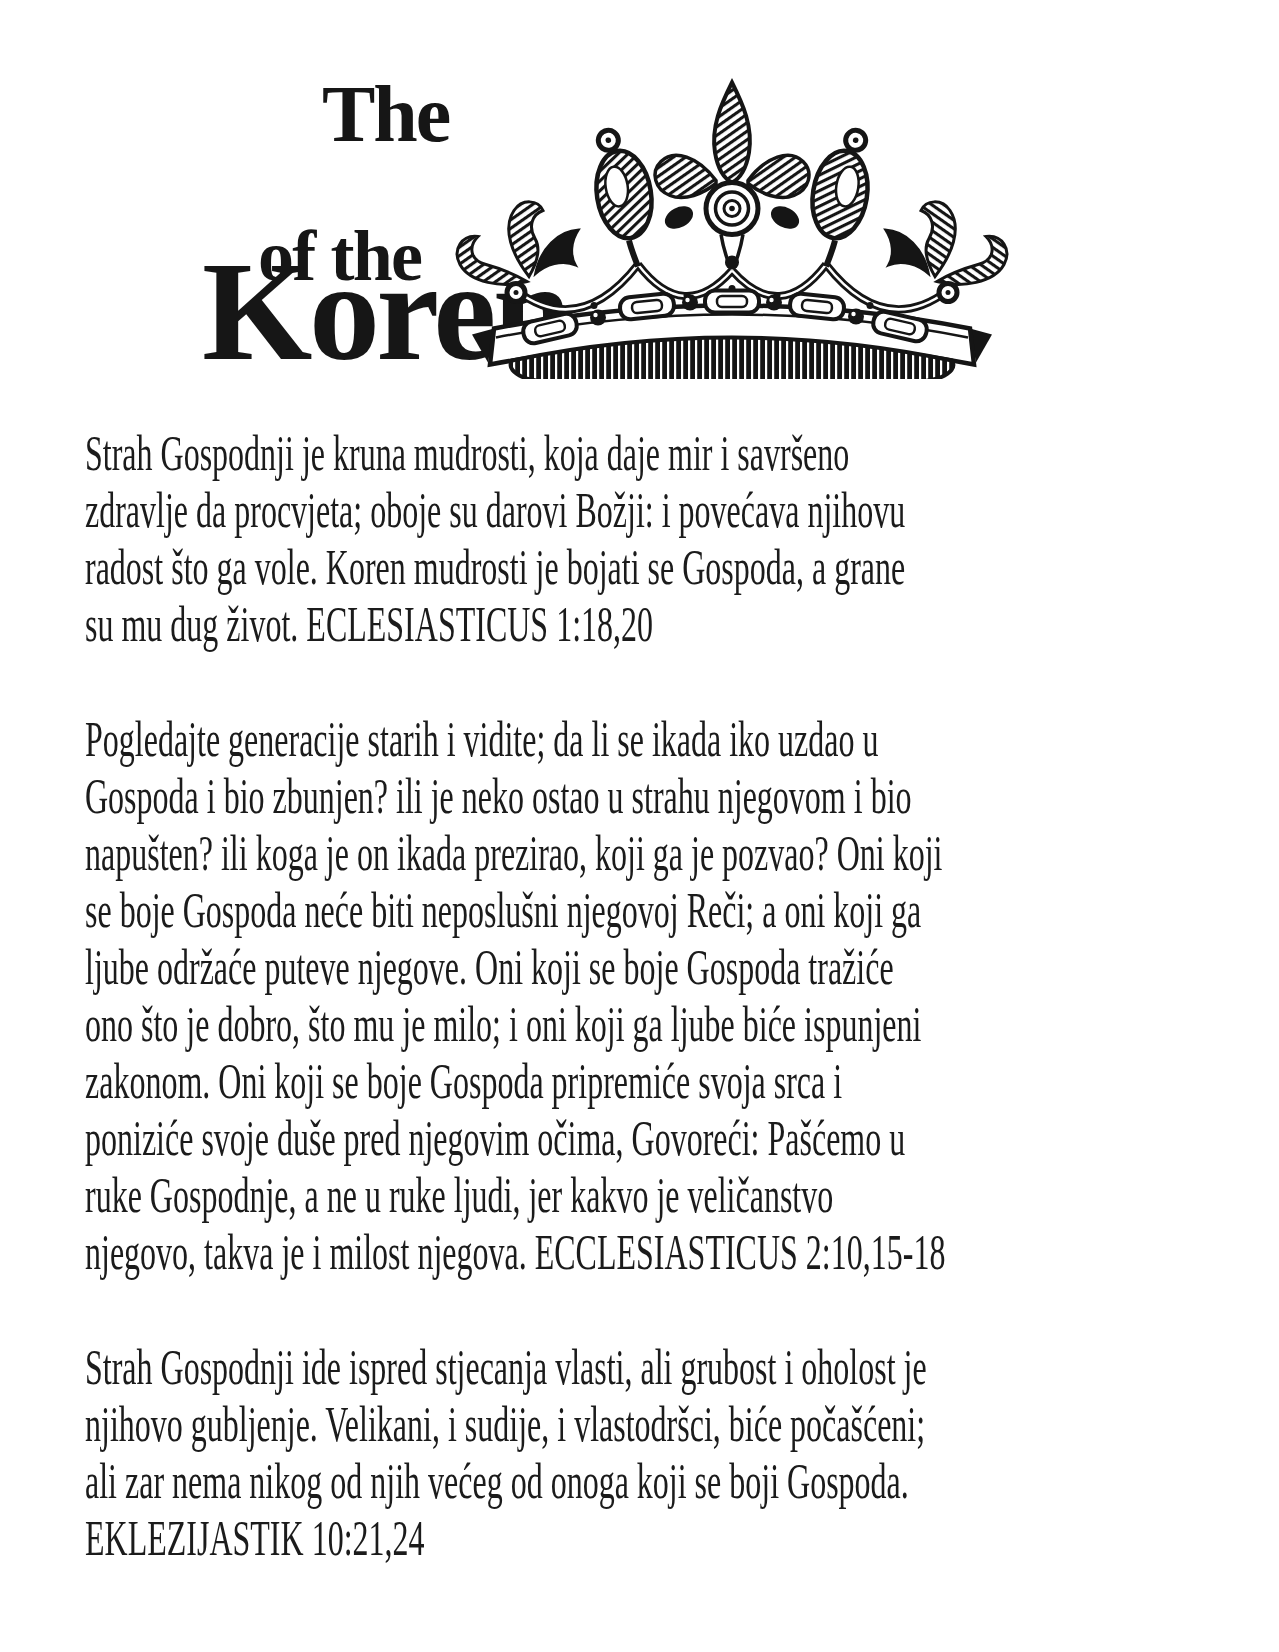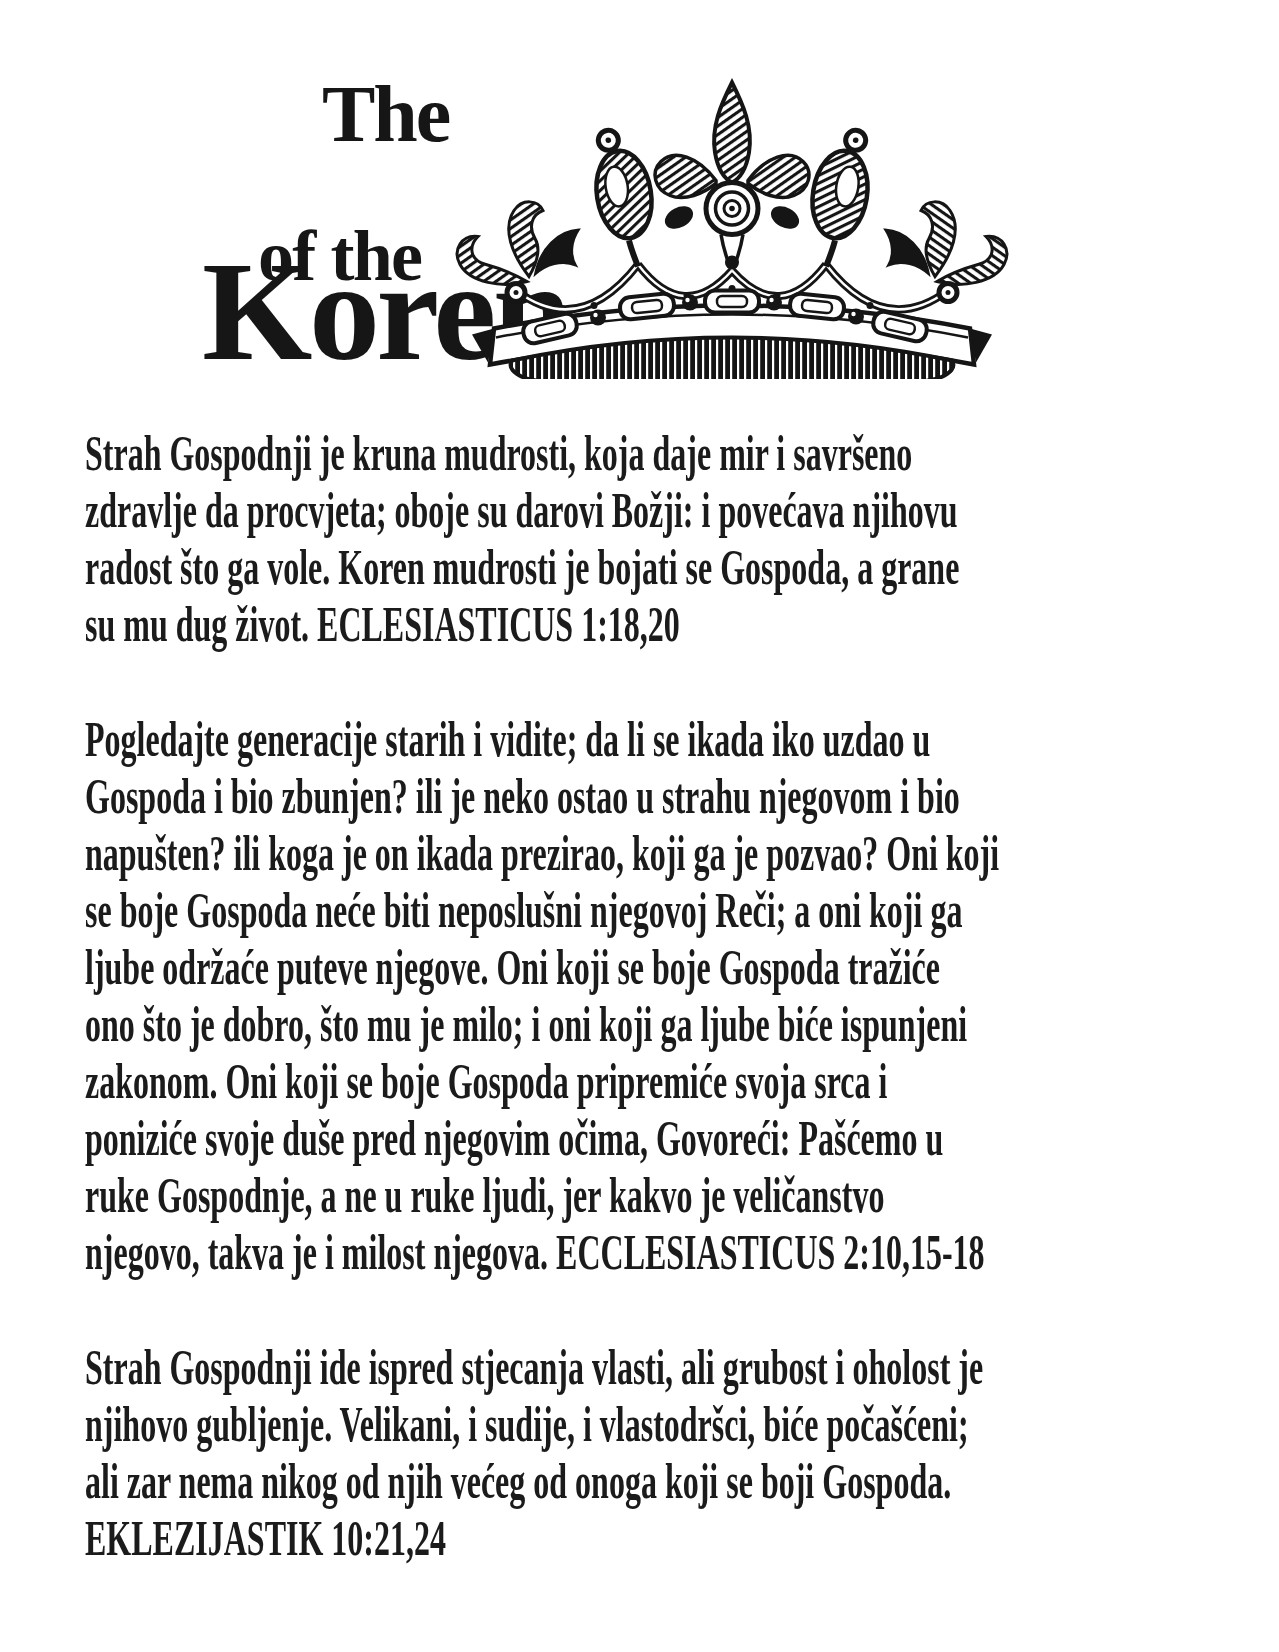--- a/index.html
+++ b/index.html
@@ -30,21 +30,20 @@
   .t-lord { left: 202px; top: 240px; font-size: 142px; }
   
   .crown-wrap { position: absolute; left: 432px; top: 74px; width: 600px; height: 305px; }
   .crown-wrap svg { width: 100%; height: 100%; display: block; }
   
   .scripture {
     position: absolute;
     left: 85px;
     top: 425px;
     width: 1160px;
-    font-weight: bold;
   }
   .paragraph { margin-bottom: 58px; }
   .paragraph:last-child { margin-bottom: 0; }
   .line {
     font-size: 50px;
     line-height: 57px;
     white-space: nowrap;
     transform: scaleX(0.64);
     transform-origin: 0 50%;
     letter-spacing: 0;

